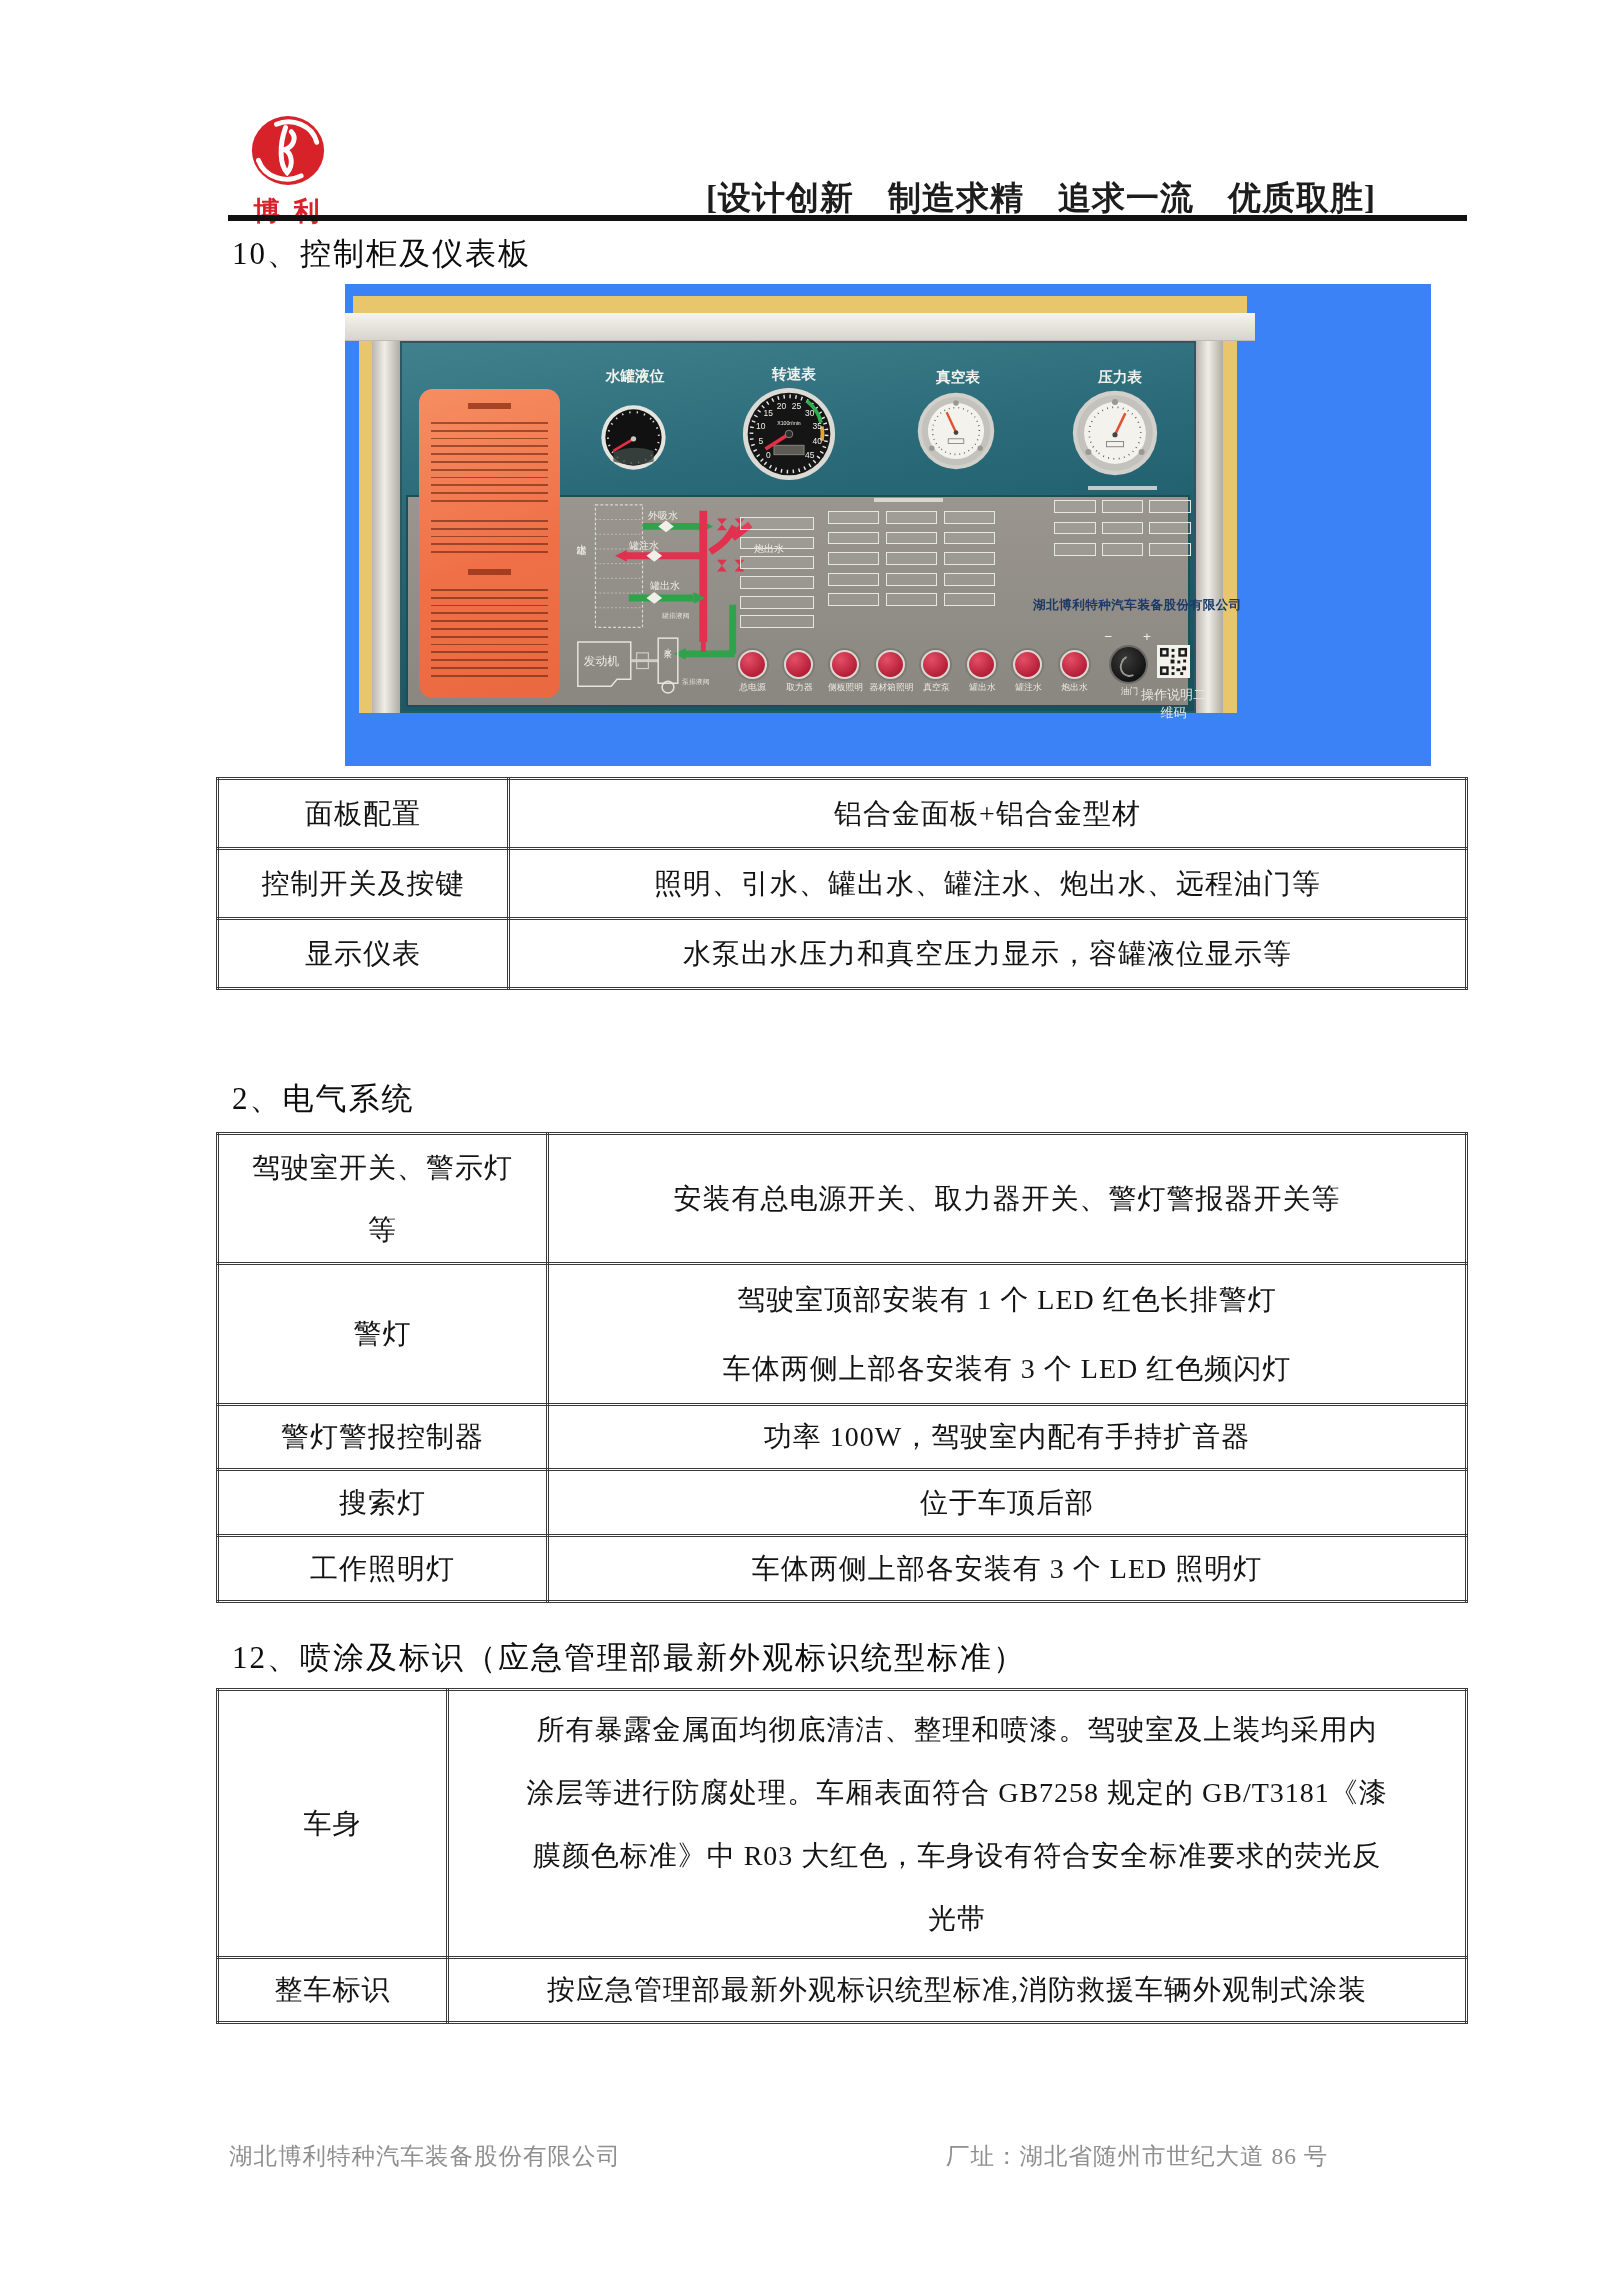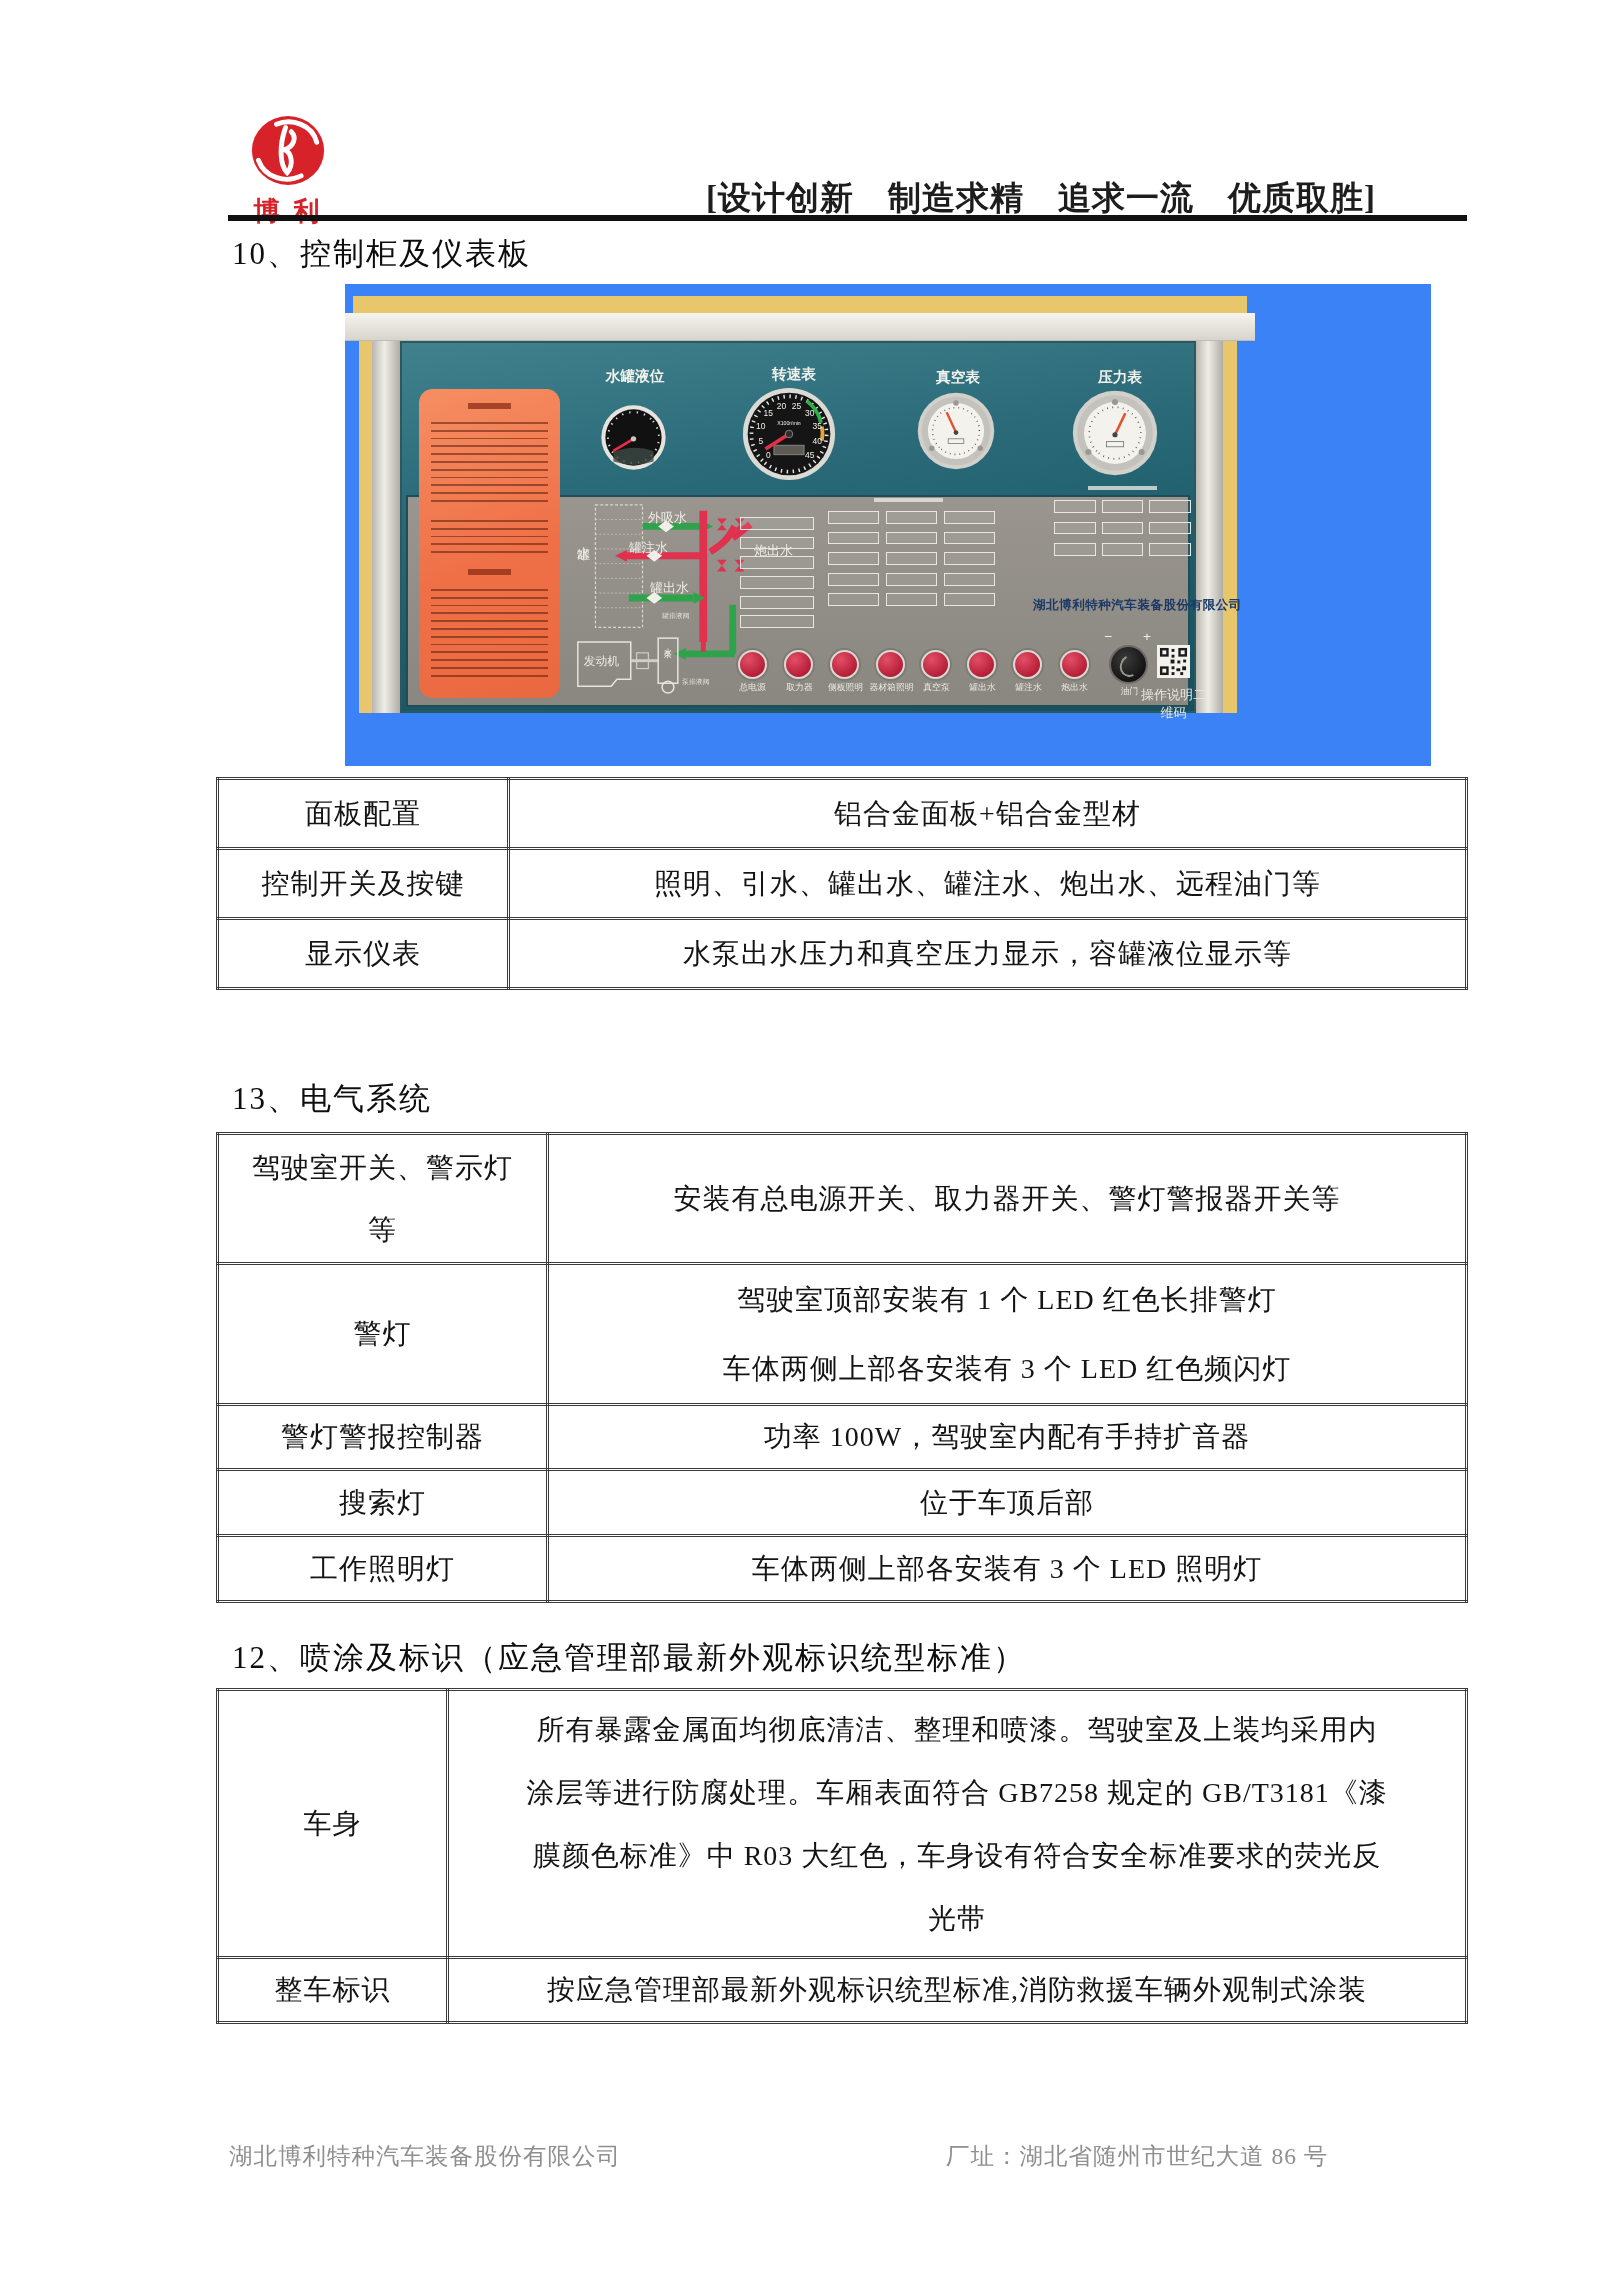--- a/index.html
+++ b/index.html
@@ -70,21 +70,21 @@
     color:#ece9e2;font-size:8.8px;font-family:"Liberation Sans",sans-serif;}
   .knob{left:766px;top:363px;width:35px;height:35px;border-radius:50%;
     background:radial-gradient(circle at 40% 35%,#3a3a3a,#111 75%);
     box-shadow:0 0 0 2px #6e6b65;}
   .knob-arc{position:absolute;left:8.8px;top:7.8px;width:15.7px;height:17.6px;border:2px solid #9a9892;
     border-right-color:transparent;border-top-color:transparent;border-radius:50%;transform:rotate(20deg);}
   .knob-sign{position:absolute;top:345px;color:#f0eee8;font-size:13.7px;font-family:"Liberation Sans",sans-serif;}
   .qr{left:812px;top:361px;width:33px;height:33px;background:#f4f2ec;padding:2px;box-sizing:border-box;}
 
   
-  .dlab{position:absolute;color:#eeede7;font-family:"Liberation Sans",sans-serif;font-size:13px;white-space:nowrap;}
+  .dlab{position:absolute;color:#eeede7;font-family:"Liberation Sans",sans-serif;font-size:10px;white-space:nowrap;}
   .dlab-v{writing-mode:vertical-rl;letter-spacing:2px;}
   .dlab-s{font-size:6.9px;opacity:.85;}
 
   
   table.spec{position:absolute;left:216px;width:1252px;border-collapse:collapse;table-layout:fixed;
     font-size:28px;color:#141414;}
   table.spec td{border:3.9px double #3a3a3a;text-align:center;vertical-align:middle;
     padding:0 9.8px;letter-spacing:1px;}
   #t1{top:777px;} #t1 td{height:67px;}
   #t2{top:1132px;}
@@ -377,21 +377,21 @@
     <td>控制开关及按键</td>
     <td>照明、引水、罐出水、罐注水、炮出水、远程油门等</td>
   </tr>
   <tr>
     <td>显示仪表</td>
     <td>水泵出水压力和真空压力显示，容罐液位显示等</td>
   </tr>
 </tbody>
   </table>
 
-<div class="abs sec-h" id="h11">13、电气系统</div>
+<div class="abs sec-h" id="h11">2、电气系统</div>
 
 <table class="spec" id="t2">
   <colgroup>
       <col style="width:330px">
       <col>
     </colgroup>
   <tbody>
       <tr>
     <td style="height:127px;line-height:62px;">
       <span class="ml">驾驶室开关、警示灯</span>

